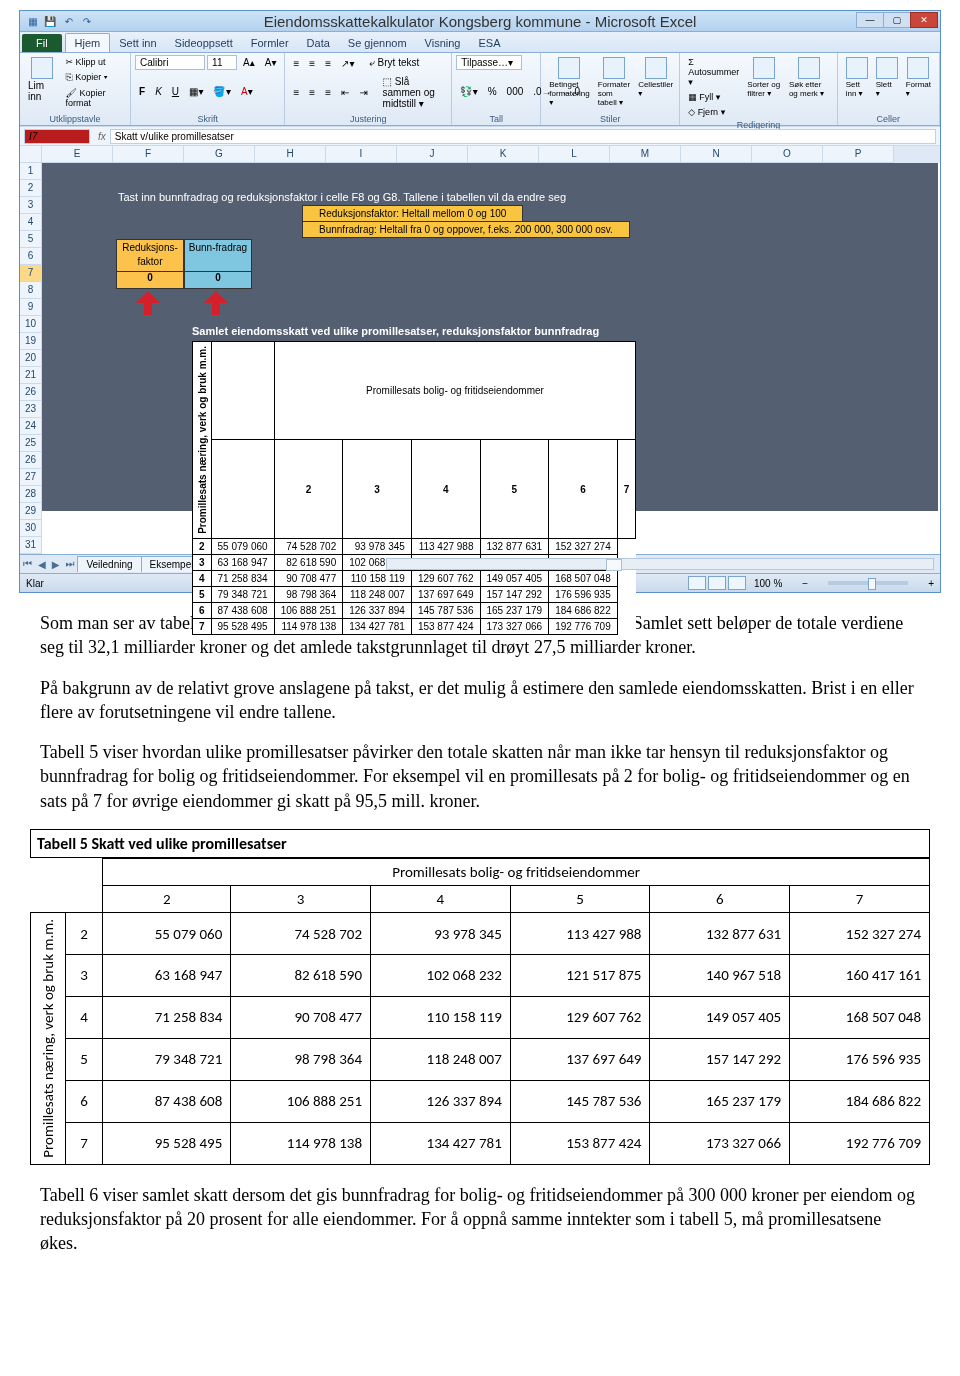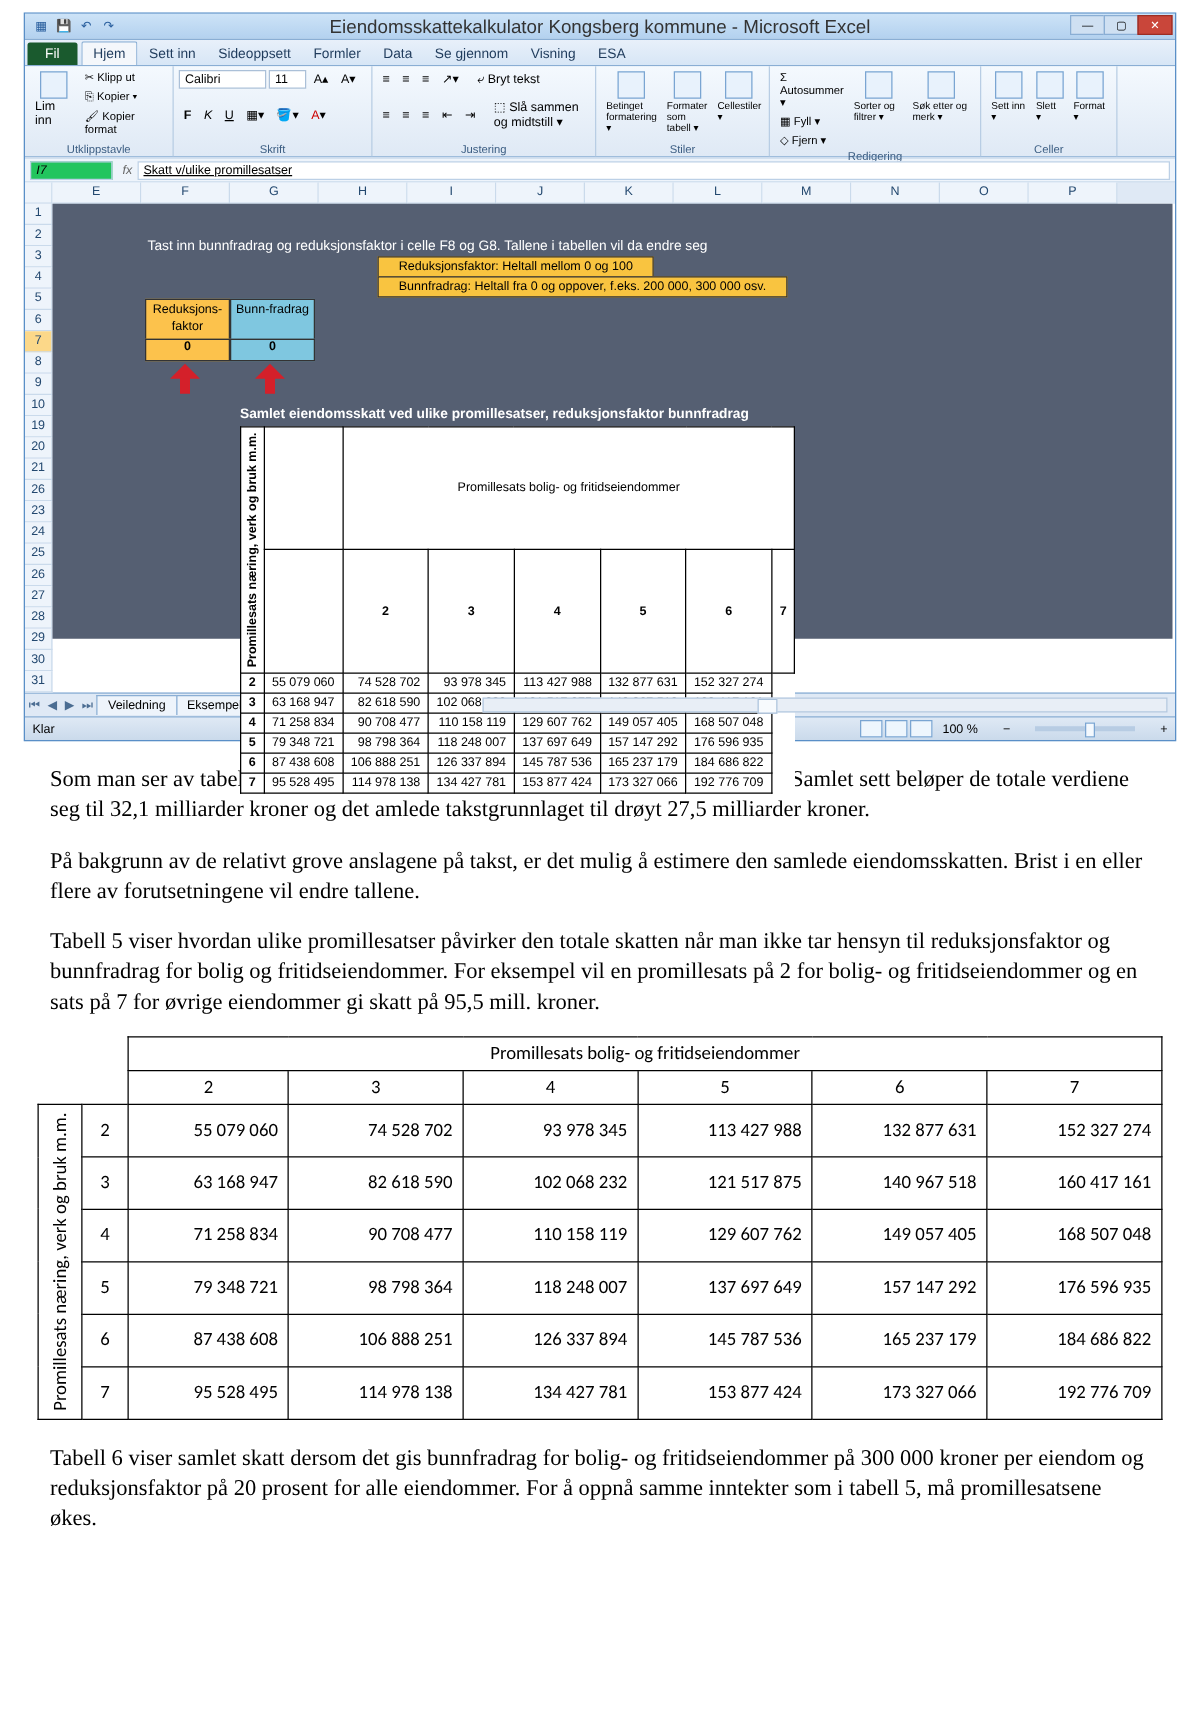--- a/index.html
+++ b/index.html
@@ -17,23 +17,23 @@
 .tab.active { background:#f4f7fb; border:1px solid #8aaed4; border-bottom:none; border-radius:2px 2px 0 0; }
 .ribbon { background:linear-gradient(#f4f9fe,#dfe9f5); height:72px; display:flex; border-bottom:1px solid #8aaed4; }
 .rgroup { border-right:1px solid #b8cde4; padding:2px 4px 0; display:flex; flex-direction:column; justify-content:space-between; }
 .rgroup .glabel { text-align:center; font-size:9px; color:#3b5d82; padding:1px 0; }
 .rctl { display:flex; align-items:center; gap:2px; }
 .rbtn { padding:1px 3px; border:1px solid transparent; }
 .fontsel { border:1px solid #abc0d8; background:#fff; padding:1px 4px; font-size:10px; }
 .bigbtn { display:flex; flex-direction:column; align-items:center; padding:2px 4px; gap:1px; }
 .bigbtn .bicon { width:20px; height:20px; display:inline-block; border:1px solid #7aa5d2; background:#e8f2fc; }
 .formulabar { display:flex; align-items:center; background:#eef4fb; border-top:1px solid #cadaeb; border-bottom:1px solid #cadaeb; height:18px; }
-.namebox { width:56px; border:1px solid #bcd0e6; background:#22c55e; padding:1px 4px; margin:0 4px;font-style:italic; }
+.namebox { width:56px; border:1px solid #bcd0e6; background:#b91c1c; padding:1px 4px; margin:0 4px;font-style:italic; }
 .fx { color:#666; margin:0 4px; font-style:italic; }
-.fcontent { background:#fff; border:1px solid #bcd0e6; flex:1; padding:1px 4px; margin-right:4px;text-decoration:underline; }
+.fcontent { background:#fff; border:1px solid #bcd0e6; flex:1; padding:1px 4px; margin-right:4px; }
 .gridwrap { display:flex; background:#fff; }
 .rowhdrs { width:22px; }
 .rowhdrs div, .colhdrs div { background:#eef4fb; border:1px solid #cadaeb; border-top:none; border-left:none; text-align:center; font-size:10px; color:#23486f; }
 .rowhdrs div { height:16px; line-height:16px; }
 .rowhdrs div.sel { background:#fcd889; }
 .colhdrs { display:flex; }
 .colhdrs div { width:70px; height:16px; line-height:16px; }
 .cells { position:relative; background:#555f72; width:896px; height:348px; }
 .cellblock { position:absolute; background:#fff; border:1px solid #333; font-size:10px; }
 .orange { background:#fcc24c!important; }
@@ -131,20 +131,33 @@
           <span class="rbtn">🪣▾</span>
           <span class="rbtn"><span style="color:#c00">A</span>▾</span>
         </div>
       <div class="glabel">Skrift</div>
     </div>
     <div class="rgroup" style="width:170px">
       <div class="rctl"><span class="rbtn">≡</span><span class="rbtn">≡</span><span class="rbtn">≡</span><span class="rbtn">↗▾</span>&nbsp;<span class="rbtn">⤶ <span>Bryt tekst</span></span></div>
       <div class="rctl"><span class="rbtn">≡</span><span class="rbtn">≡</span><span class="rbtn">≡</span><span class="rbtn">⇤</span><span class="rbtn">⇥</span>&nbsp;<span class="rbtn">⬚ <span>Slå sammen og midtstill ▾</span></span></div>
       <div class="glabel">Justering</div>
     </div>
+    <div class="rgroup" style="width:80px">
+      <div class="rctl">
+          <span class="fontsel" style="width:56px">Tilpasse…▾</span>
+        </div>
+      <div class="rctl">
+          <span class="rbtn">💱▾</span>
+          <span class="rbtn">%</span>
+          <span class="rbtn">000</span>
+          <span class="rbtn">.0→</span>
+          <span class="rbtn">←.0</span>
+        </div>
+      <div class="glabel">Tall</div>
+    </div>
     <div class="rgroup" style="width:130px">
       <div style="display:flex">
         <div class="bigbtn">
             <span class="bicon"></span>
             <span style="font-size:8px">Betinget formatering ▾</span>
           </div>
         <div class="bigbtn">
             <span class="bicon"></span>
             <span style="font-size:8px">Formater som tabell ▾</span>
           </div>
@@ -359,20 +372,21 @@
   </div>
 </div>
 
 <div class="doc">
   <p>Som man ser av tabell 4, er de største verdiene knyttet opp til boligeiendommene. Samlet sett beløper de totale verdiene seg til 32,1 milliarder kroner og det amlede takstgrunnlaget til drøyt 27,5 milliarder kroner.</p>
   <p>På bakgrunn av de relativt grove anslagene på takst, er det mulig å estimere den samlede eiendomsskatten. Brist i en eller flere av forutsetningene vil endre tallene.</p>
   <p>Tabell 5 viser hvordan ulike promillesatser påvirker den totale skatten når man ikke tar hensyn til reduksjonsfaktor og bunnfradrag for bolig og fritidseiendommer. For eksempel vil en promillesats på 2 for bolig- og fritidseiendommer og en sats på 7 for øvrige eiendommer gi skatt på 95,5 mill. kroner.</p>
 </div>
 
 <div class="t5wrap">
+  <div class="t5title">Tabell 5 Skatt ved ulike promillesatser</div>
   <table class="t5">
     <tbody>
         <tr>
           <td style="border:none" colspan="2"></td>
           <td colspan="6" class="chead">Promillesats bolig- og fritidseiendommer</td>
         </tr>
     <tr id="t5head">
           <td style="border:none" colspan="2"></td>
           <td class="chead">2</td>
           <td class="chead">3</td>

